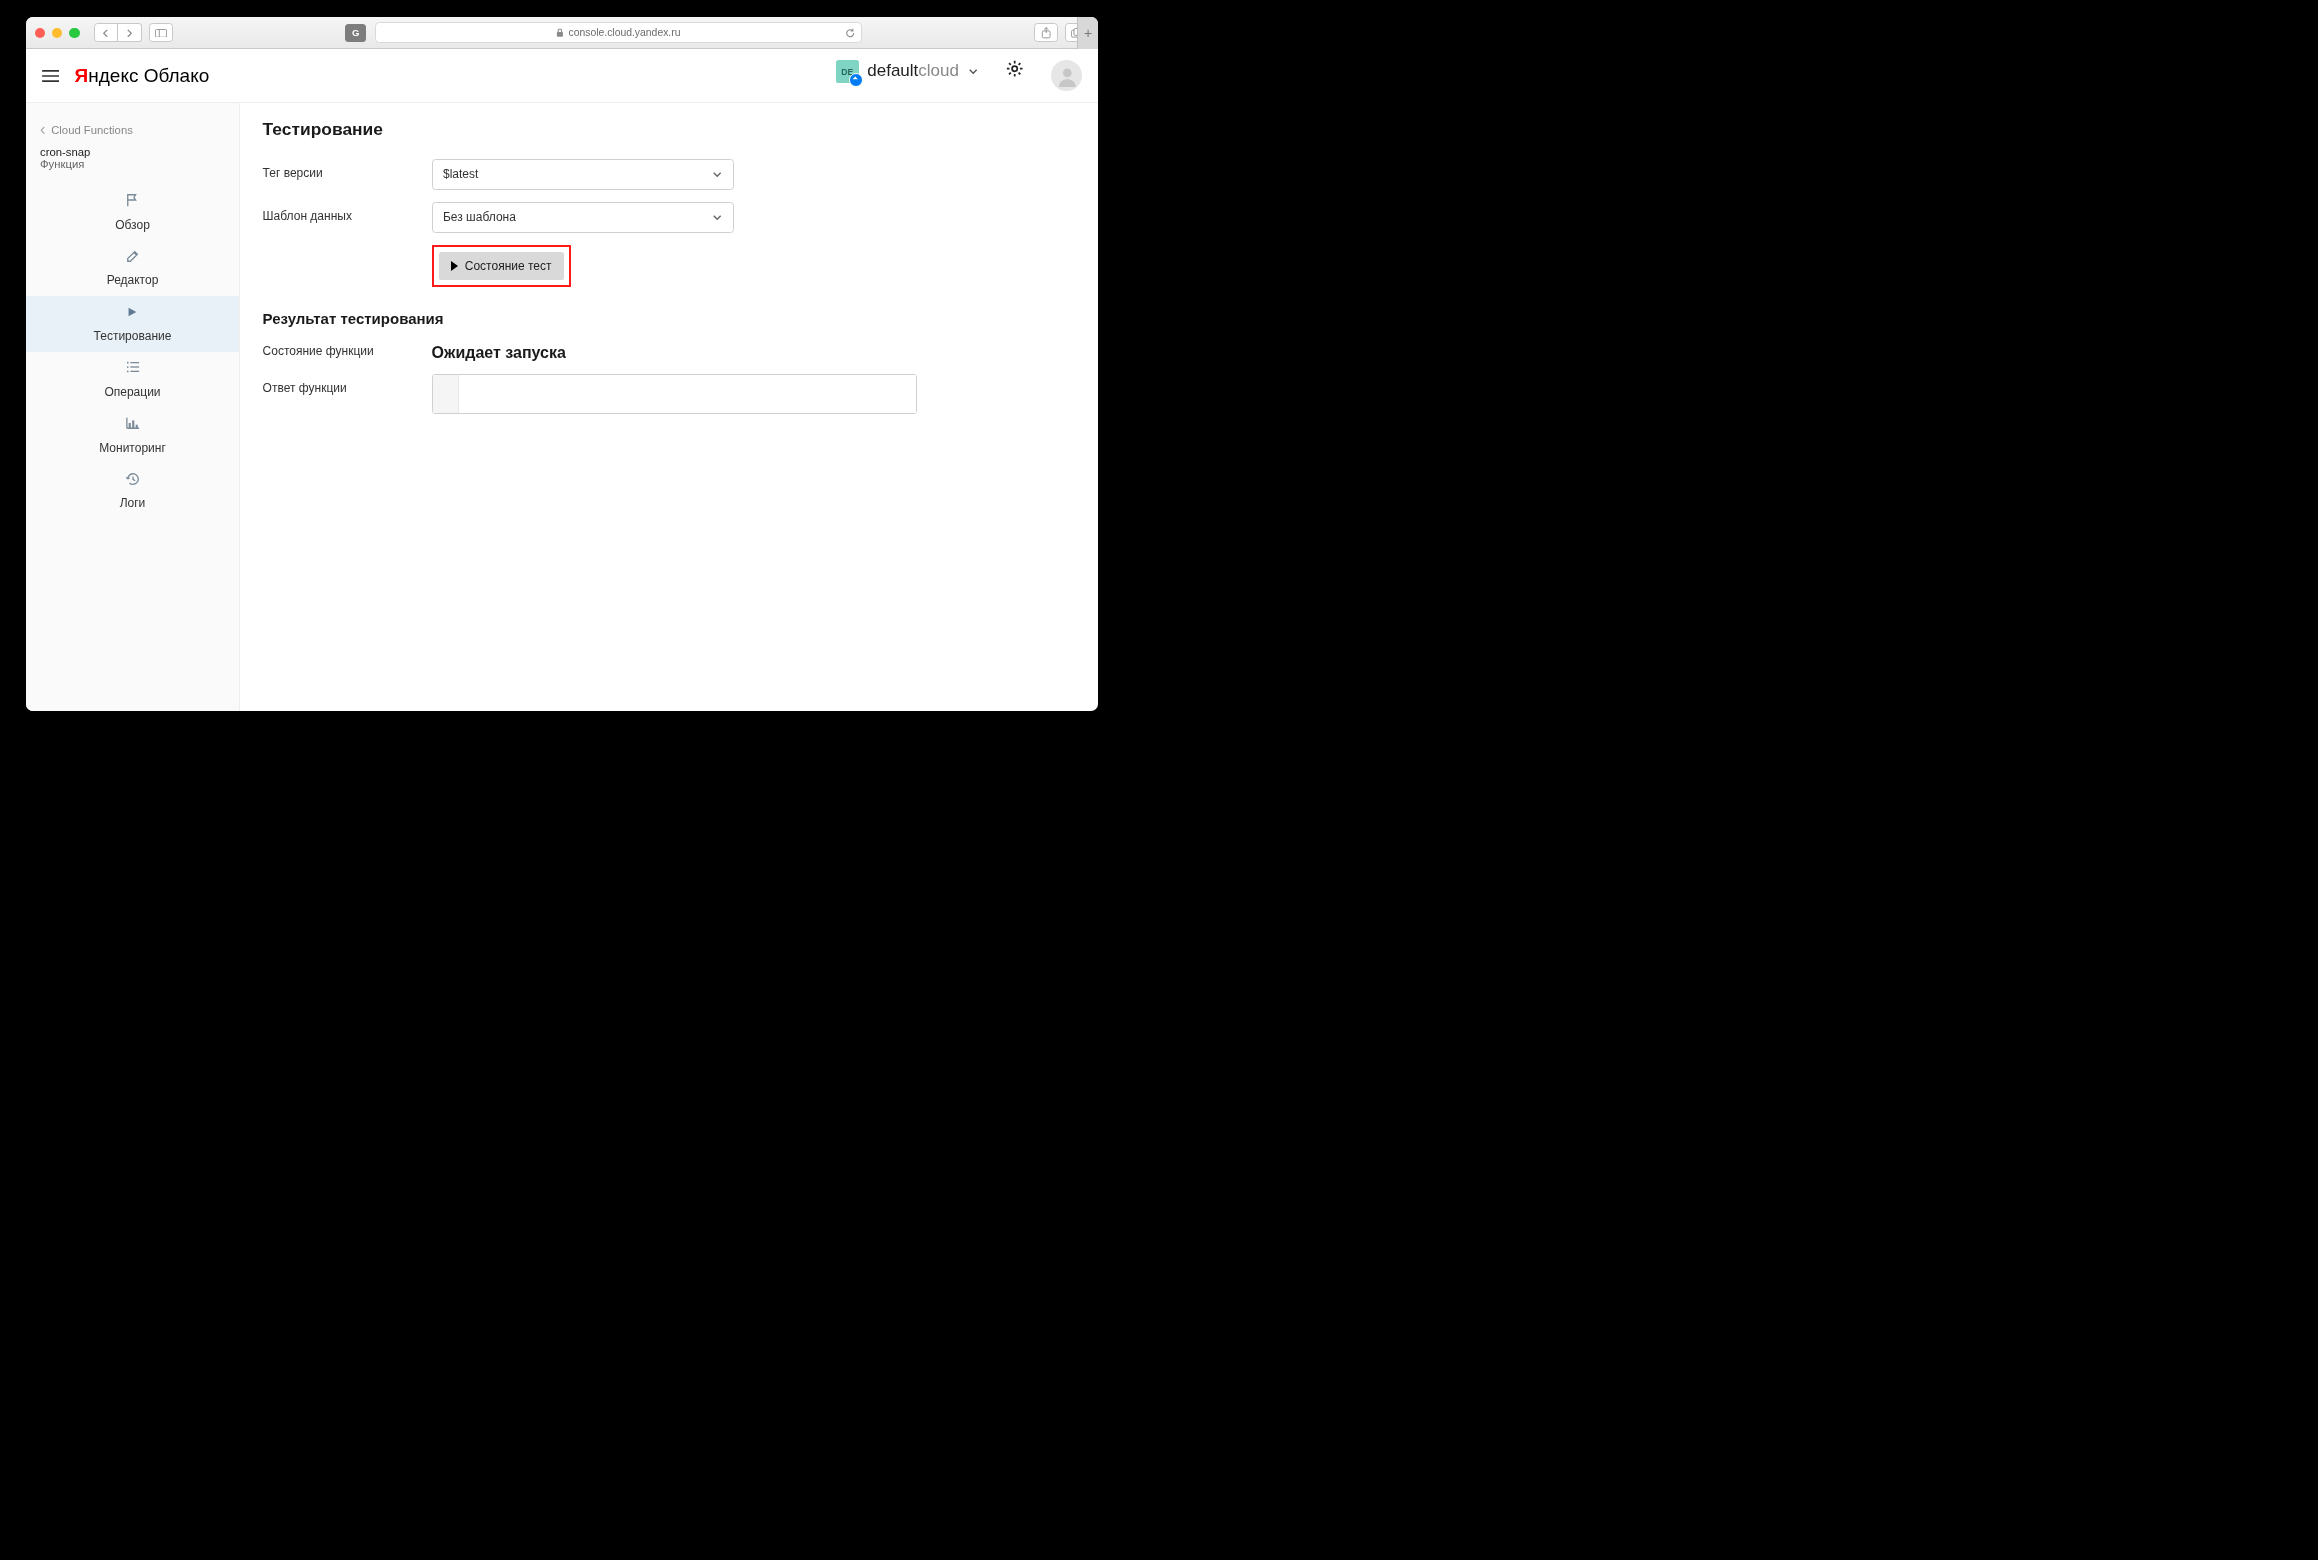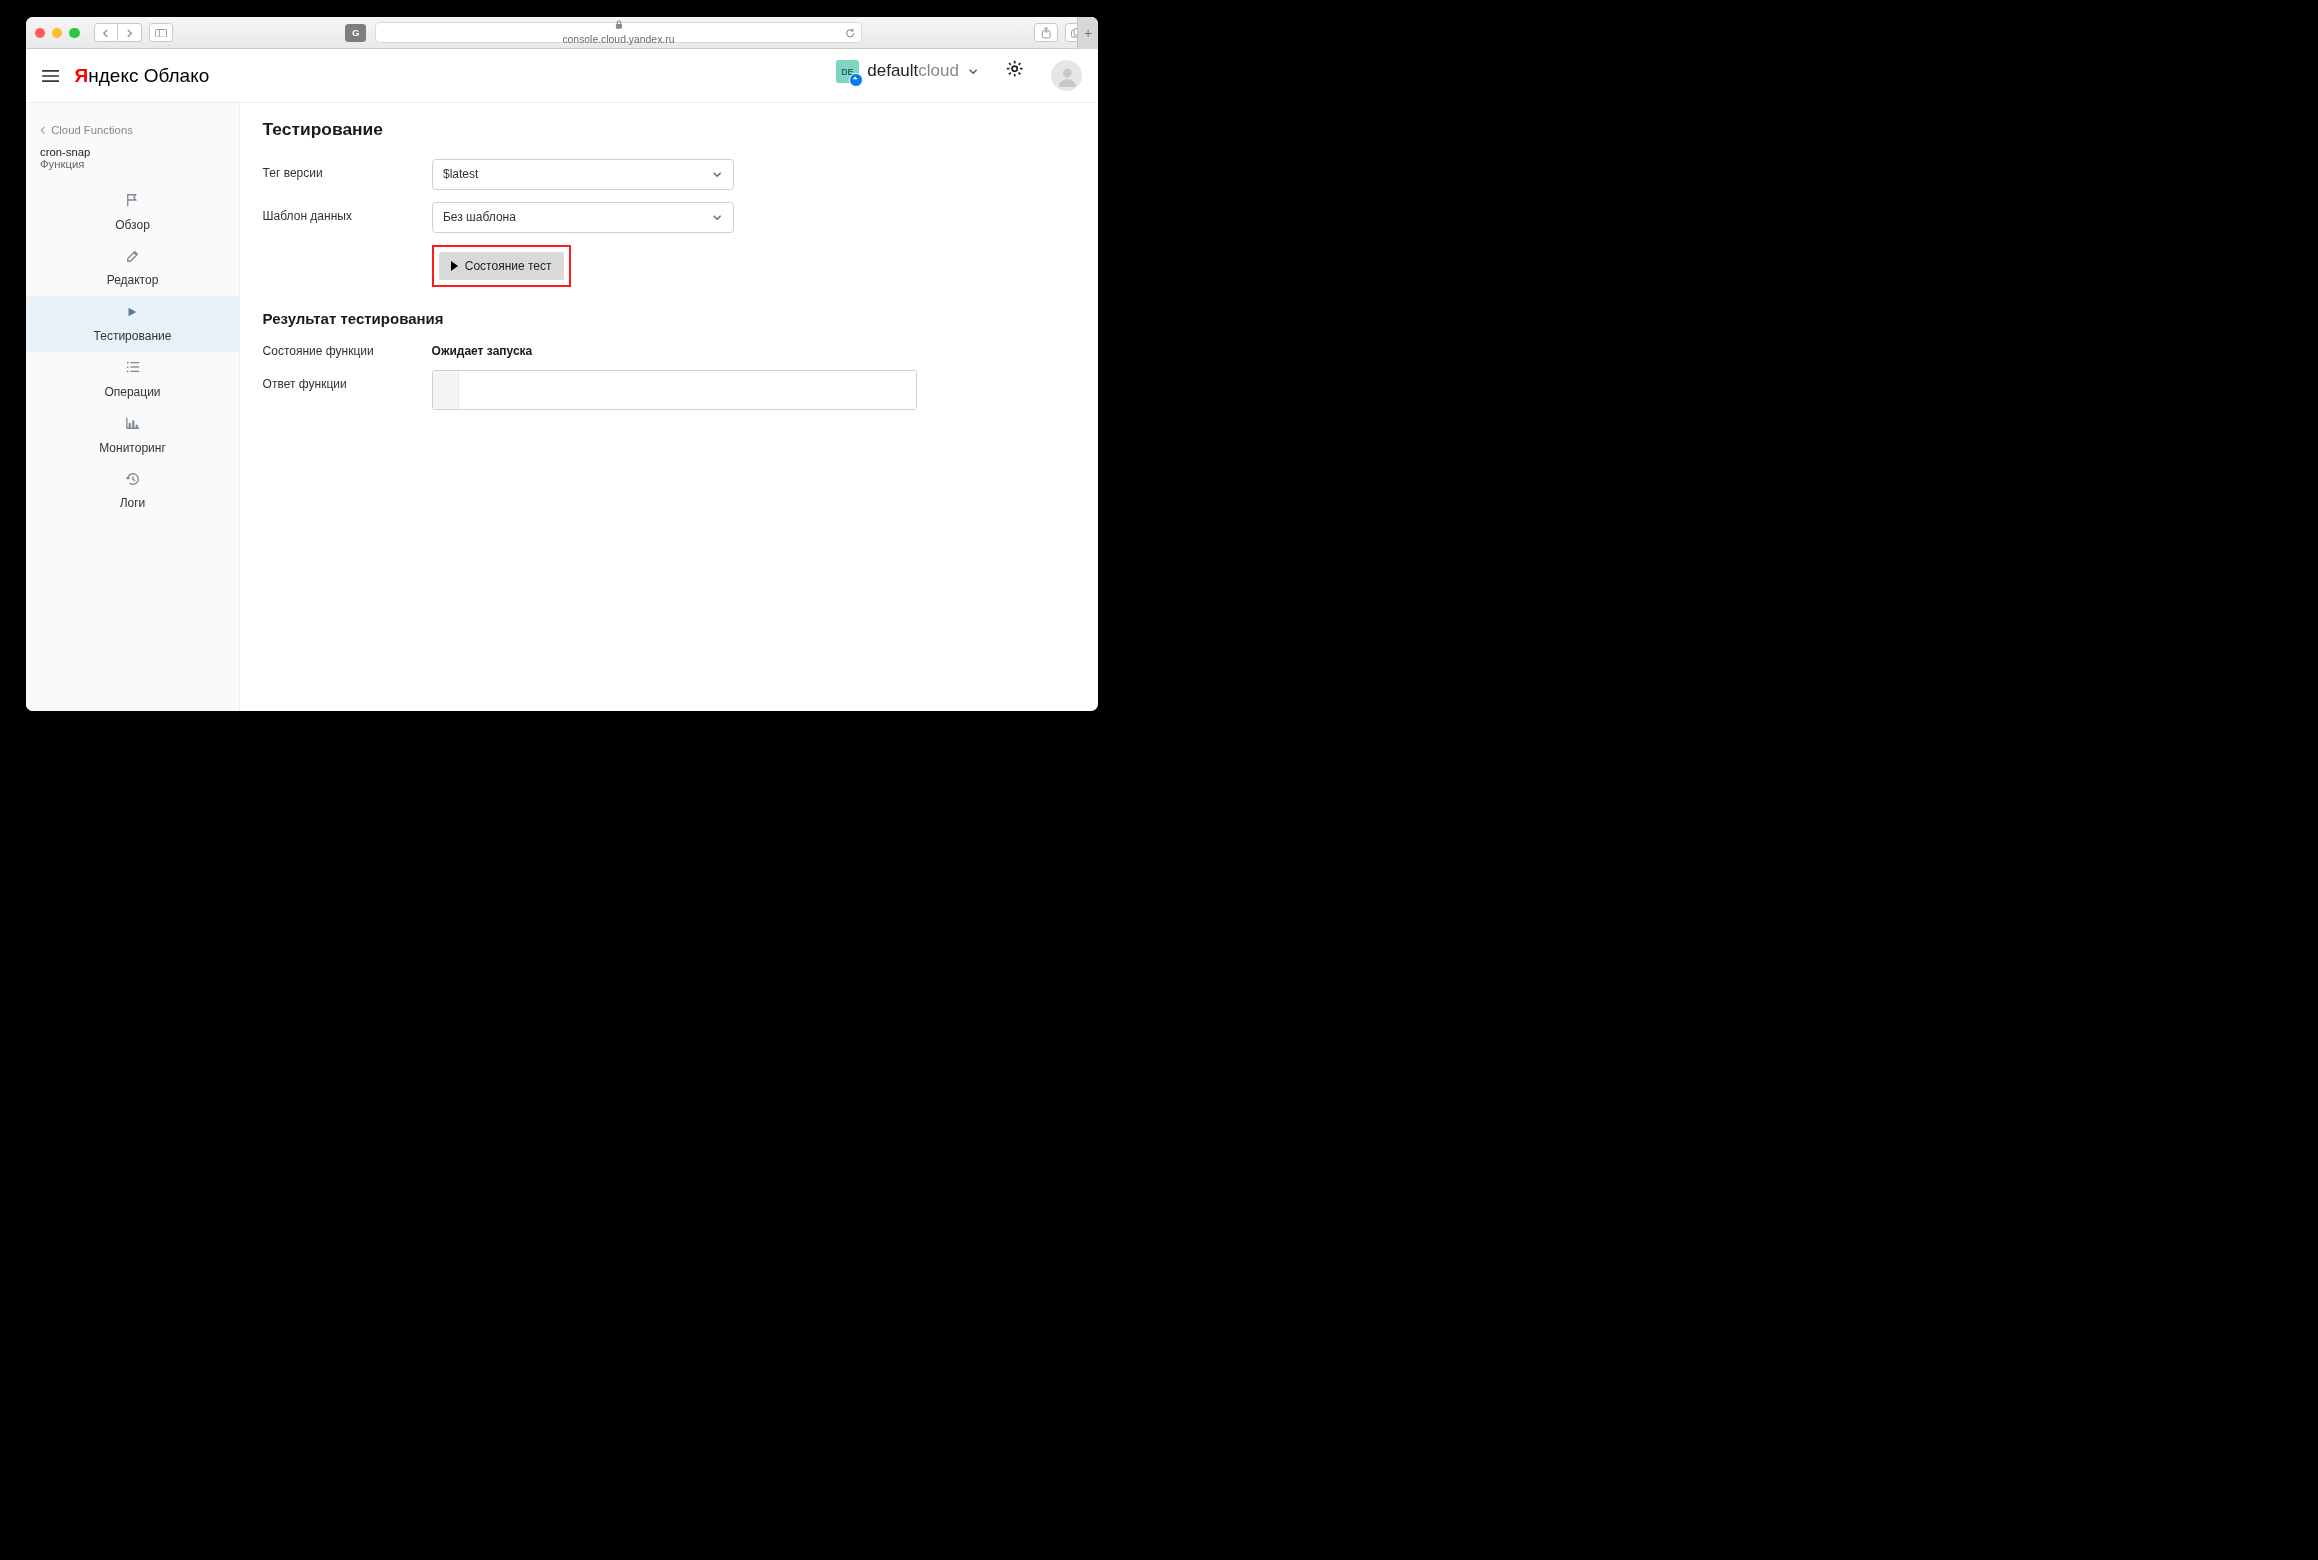--- a/index.html
+++ b/index.html
@@ -52,21 +52,20 @@
   display:flex; align-items:center; justify-content:center; color:#fff; font-size:9.6px; font-weight:600;
 }
 .addr {
   width: 487px; height: 21px;
   background: #fff;
   border: 0.9px solid #d9d9d9;
   border-radius: 4.3px;
   display:flex; align-items:center; justify-content:center;
   font-size:10.4px; color:#6b6b6b; gap:4.3px;
   position: relative;
-  flex-direction: column;
 }
 .addr .reload { position:absolute; right:5.2px; color:#7a7a7a; }
 .right-btns { display:flex; gap:7px; }
 .new-tab {
   position:absolute; right:0; top:0; width:21px; height:32px;
   background: #d8d8d8; border-left:0.9px solid #c0c0c0;
   display:flex; align-items:center; justify-content:center; color:#7a7a7a; font-size:14px;
 }
 
 .app-header {
@@ -137,21 +136,21 @@
 .code { flex:1; background:#fff;}
 .run-wrap { margin-left:169px; margin-top:10.4px; margin-bottom:22.6px;}
 .run-hl { border:2.6px solid #ff1a1a; padding:5.2px; display:inline-block; }
 .run-btn {
   background:#d9d9d9; border:none; border-radius:2.6px;
   padding: 7px 12px; font-size:12px; color:#222;
   display:flex; align-items:center; gap:7px; cursor:pointer;
 }
 .run-btn .tri { width:0; height:0; border-left:7.8px solid #000; border-top:5.2px solid transparent; border-bottom:5.2px solid transparent;}
 .h2 { font-size:15px; font-weight:700; color:#1a1a1a; margin: 8.7px 0 17.4px;}
-.resval { font-size:12px; font-weight:700; color:#1a1a1a; padding-top:0;}
+.resval { font-size:16px; font-weight:700; color:#1a1a1a; padding-top:0;}
 .respbox {
   width: 485px; height: 40px;
   border:0.9px solid #d0d0d0; border-radius:2.6px;
   display:flex;
 }
 svg { display:block; }
 </style>
 </head>
 <body>
 

